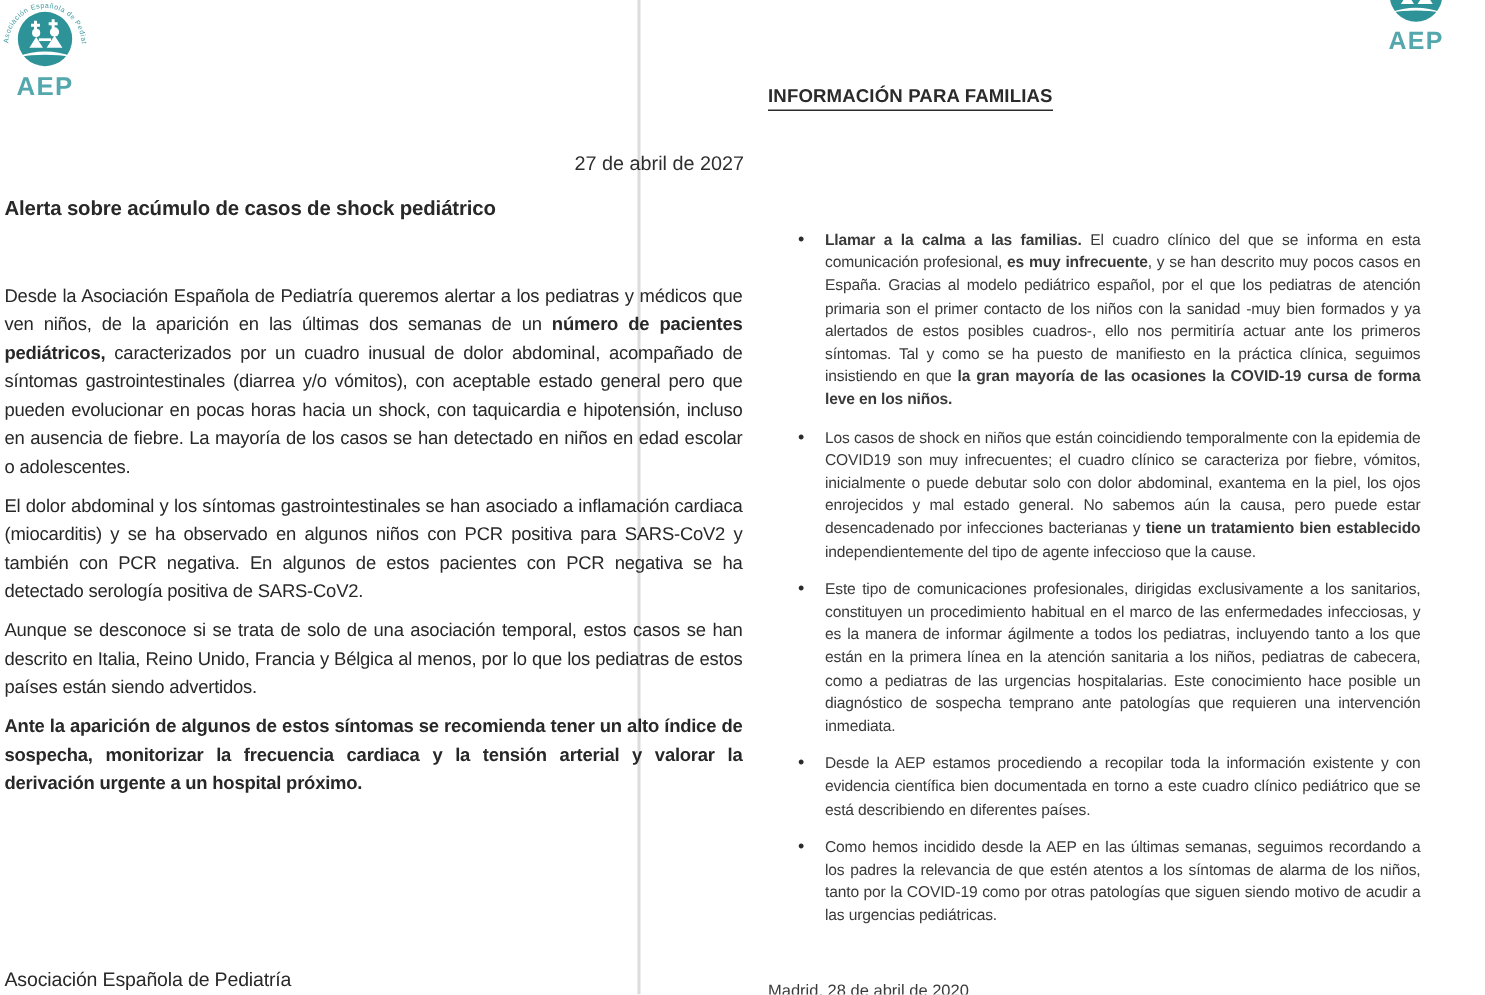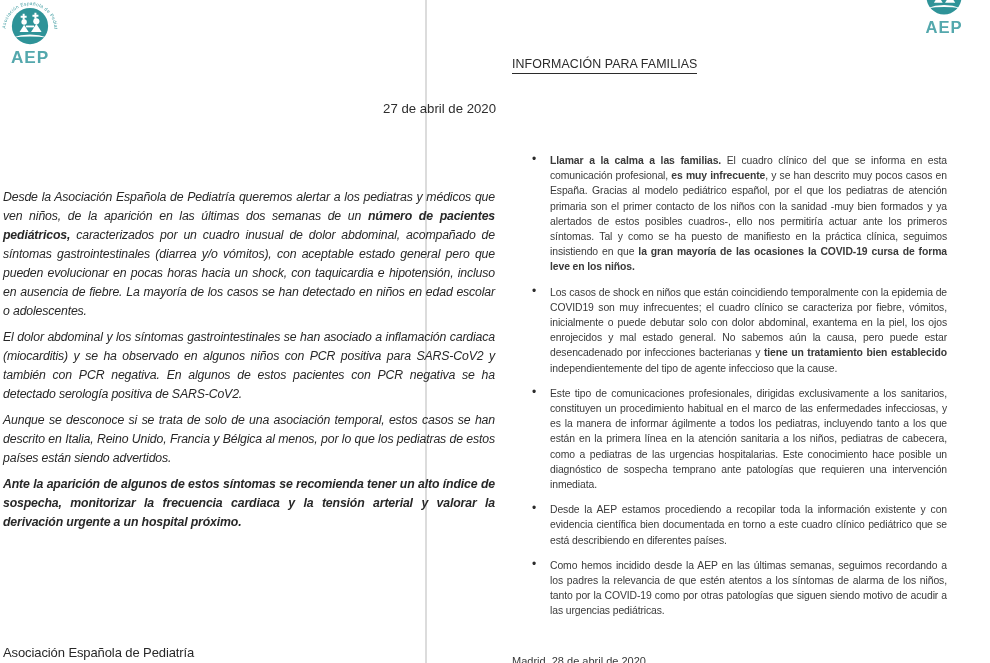--- a/index.html
+++ b/index.html
@@ -32,30 +32,30 @@
   }
   .alert-title {
     position:absolute; top:131px; left:3px;
     font-size:13.6px; font-weight:bold; letter-spacing:-0.1px;
   }
   .alert-body {
     position:absolute; top:188px; left:3px; right:2px;
     font-size:12.3px; line-height:19px; letter-spacing:-0.15px;
     text-align:justify;
   }
-  .alert-body p { margin-bottom:7px;font-style:italic; }
+  .alert-body p { margin-bottom:7px; }
   .alert-footer {
     position:absolute; bottom:3px; left:3px;
     font-size:13px; letter-spacing:-0.1px;
   }
 
   
   .fam-title {
     position:absolute; top:57px; left:0;
-    font-size:12.4px; font-weight:normal; letter-spacing:0.1px;
+    font-size:12.4px; font-weight:bold; letter-spacing:0.1px;
     border-bottom:1.6px solid #2b2b2b; padding-bottom:2px;
     color:#2b2b2b;
   }
   .fam-intro {
     position:absolute; top:94px; left:0; right:1px;
     font-size:10.4px; line-height:15.2px; letter-spacing:-0.1px;
     text-align:justify; color:#3a3a3a;
   }
   .fam-bullets {
     position:absolute; top:153px; left:0; right:1px;
@@ -96,22 +96,23 @@
       <circle cx="25.5" cy="27.5" r="3" fill="#ffffff"></circle>
       <circle cx="39" cy="26.8" r="3.4" fill="#ffffff"></circle>
       <path d="M20.5,38.5 L25.5,30.5 L30.5,38.5 Z" fill="#ffffff"></path>
       <path d="M33.2,38.5 L39,29.5 L44.8,38.5 Z" fill="#ffffff"></path>
       <rect x="27.5" y="31.5" width="9" height="2" fill="#ffffff"></rect>
       <path d="M12,45 Q 32,37.5 52,45 Q 32,42 12,45 Z" fill="#ffffff"></path>
       <text x="32" y="73" text-anchor="middle" font-size="19" font-weight="bold" fill="#54A8AD" letter-spacing="1">AEP</text>
     </svg>
   </div>
 
-  <div class="date">27 de abril de 2020</div>
+  <div class="date">27 de abril de 2027</div>
 
+  <h1 class="alert-title">Alerta sobre acúmulo de casos de shock pediátrico</h1>
 
   <div class="alert-body">
       <p><span>Desde la Asociación Española de Pediatría queremos alertar a los pediatras y médicos que ven niños, de la aparición en las últimas dos semanas de un </span><span class="b">número de pacientes pediátricos,</span><span> caracterizados por un cuadro inusual de dolor abdominal, acompañado de síntomas gastrointestinales (diarrea y/o vómitos), con aceptable estado general pero que pueden evolucionar en pocas horas hacia un shock, con taquicardia e hipotensión, incluso en ausencia de fiebre. La mayoría de los casos se han detectado en niños en edad escolar o adolescentes.</span></p>
       <p><span>El dolor abdominal y los síntomas gastrointestinales se han asociado a inflamación cardiaca (miocarditis) y se ha observado en algunos niños con PCR positiva para SARS-CoV2 y también con PCR negativa. En algunos de estos pacientes con PCR negativa se ha detectado serología positiva de SARS-CoV2.</span></p>
       <p><span>Aunque se desconoce si se trata de solo de una asociación temporal, estos casos se han descrito en Italia, Reino Unido, Francia y Bélgica al menos, por lo que los pediatras de estos países están siendo advertidos.</span></p>
       <p><span class="b">Ante la aparición de algunos de estos síntomas se recomienda tener un alto índice de sospecha, monitorizar la frecuencia cardiaca y la tensión arterial y valorar la derivación urgente a un hospital próximo.</span></p>
     </div>
 
   <div class="alert-footer">Asociación Española de Pediatría</div>
 </section>

